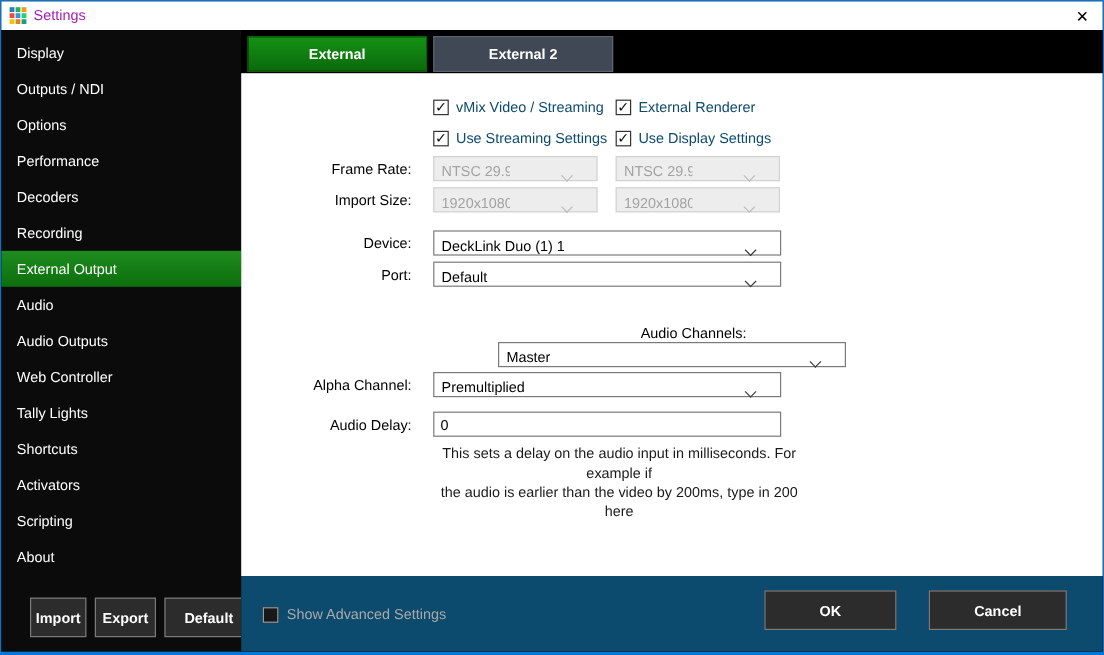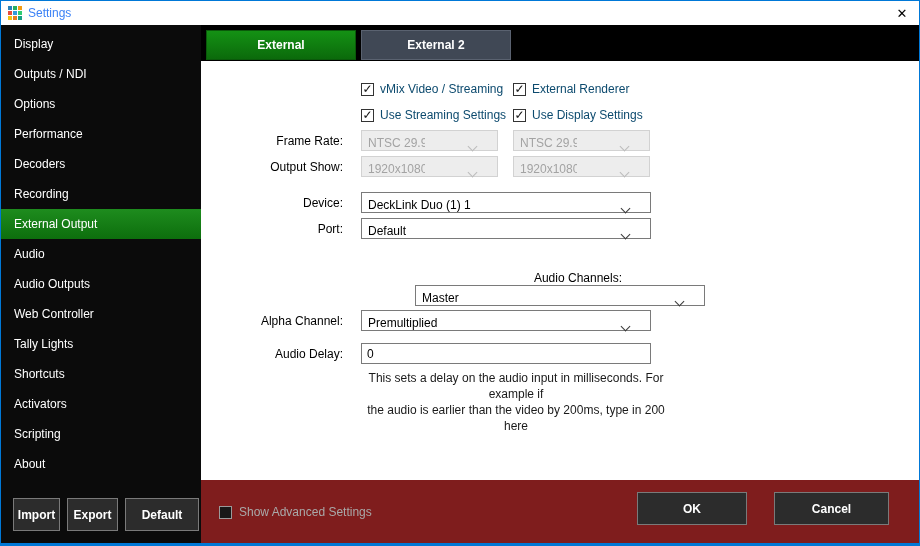--- a/index.html
+++ b/index.html
@@ -13,40 +13,40 @@
   }
 
   
   .titlebar {
     position:absolute; top:0; left:0; right:0; height:24px;
     background:#ffffff; display:flex; align-items:center; padding-left:7px;
   }
   .logo { width:14px; height:14px; display:grid;
     grid-template-columns:repeat(3,1fr); grid-template-rows:repeat(3,1fr); gap:1px; }
   .logo span { display:block; }
-  .titlebar .title { font-size:12px; color:#3b82f6; margin-left:6px; }
+  .titlebar .title { font-size:12px; color:#a21caf; margin-left:6px; }
   .close-btn {
     position:absolute; right:0; top:0; width:34px; height:24px;
     display:flex; align-items:center; justify-content:center;
     font-size:13px; color:#000; cursor:default;
   }
 
   
   .sidebar {
     position:absolute; left:0; top:24px; bottom:0; width:200px;
     background:#0b0b0b;
   }
   .nav { padding-top:4px; }
   .nav-item {
     height:30px; line-height:30px; padding-left:13px;
     color:#ffffff; font-size:12px; cursor:default;
   }
   .nav-item.selected { background:linear-gradient(#1e8c1e,#0d6e0d); }
   .side-buttons {
-    position:absolute; left:12px; bottom:12px; display:flex; gap:7px;
+    position:absolute; left:24px; bottom:12px; display:flex; gap:7px;
   }
   .btn-dark {
     height:33px; background:#2c2c2c; border:1px solid #7a7a7a;
     color:#fff; font-size:12px; font-weight:bold;
     display:flex; align-items:center; justify-content:center; cursor:default;
   }
   .btn-import { width:47px; }
   .btn-export { width:51px; }
   .btn-default { width:74px; }
 
@@ -110,21 +110,21 @@
   .text-input {
     width:290px; height:21px; border:1px solid #7a7a7a; background:#fff;
     font-size:12px; padding:0 5px; font-family:"Liberation Sans", sans-serif; color:#000;
   }
 
   .help { margin-top:6px; }
   .help-block { width:310px; text-align:center; font-size:12px; line-height:16px; color:#1a1a1a; }
 
   
   .footer {
-    position:absolute; left:0; right:0; bottom:0; height:63px; background:#7f1d1d;
+    position:absolute; left:0; right:0; bottom:0; height:63px; background:#0c4a6e;
   }
   .adv { position:absolute; left:18px; top:25px; display:flex; align-items:center; }
   .cb-dark {
     width:13px; height:13px; background:#181818; border:1px solid #9a9a9a;
     display:inline-flex; align-items:center; justify-content:center;
   }
   .adv-label { font-size:12px; color:#a9a9a9; margin-left:7px; }
   .btn-ok { position:absolute; right:172px; top:12px; width:110px; height:33px; }
   .btn-cancel { position:absolute; right:30px; top:12px; width:115px; height:33px; }
 </style>
@@ -216,21 +216,21 @@
         </div>
         <div class="col2">
           <div class="combo disabled w-sm">
             <span class="val">NTSC 29.97p</span>
             <span class="chev"></span>
           </div>
         </div>
       </div>
 
       <div class="row mb15">
-        <div class="lbl">Output Show:</div>
+        <div class="lbl">Import Size:</div>
         <div class="col1">
           <div class="combo disabled w-sm">
             <span class="val">1920x1080</span>
             <span class="chev"></span>
           </div>
         </div>
         <div class="col2">
           <div class="combo disabled w-sm">
             <span class="val">1920x1080</span>
             <span class="chev"></span>

